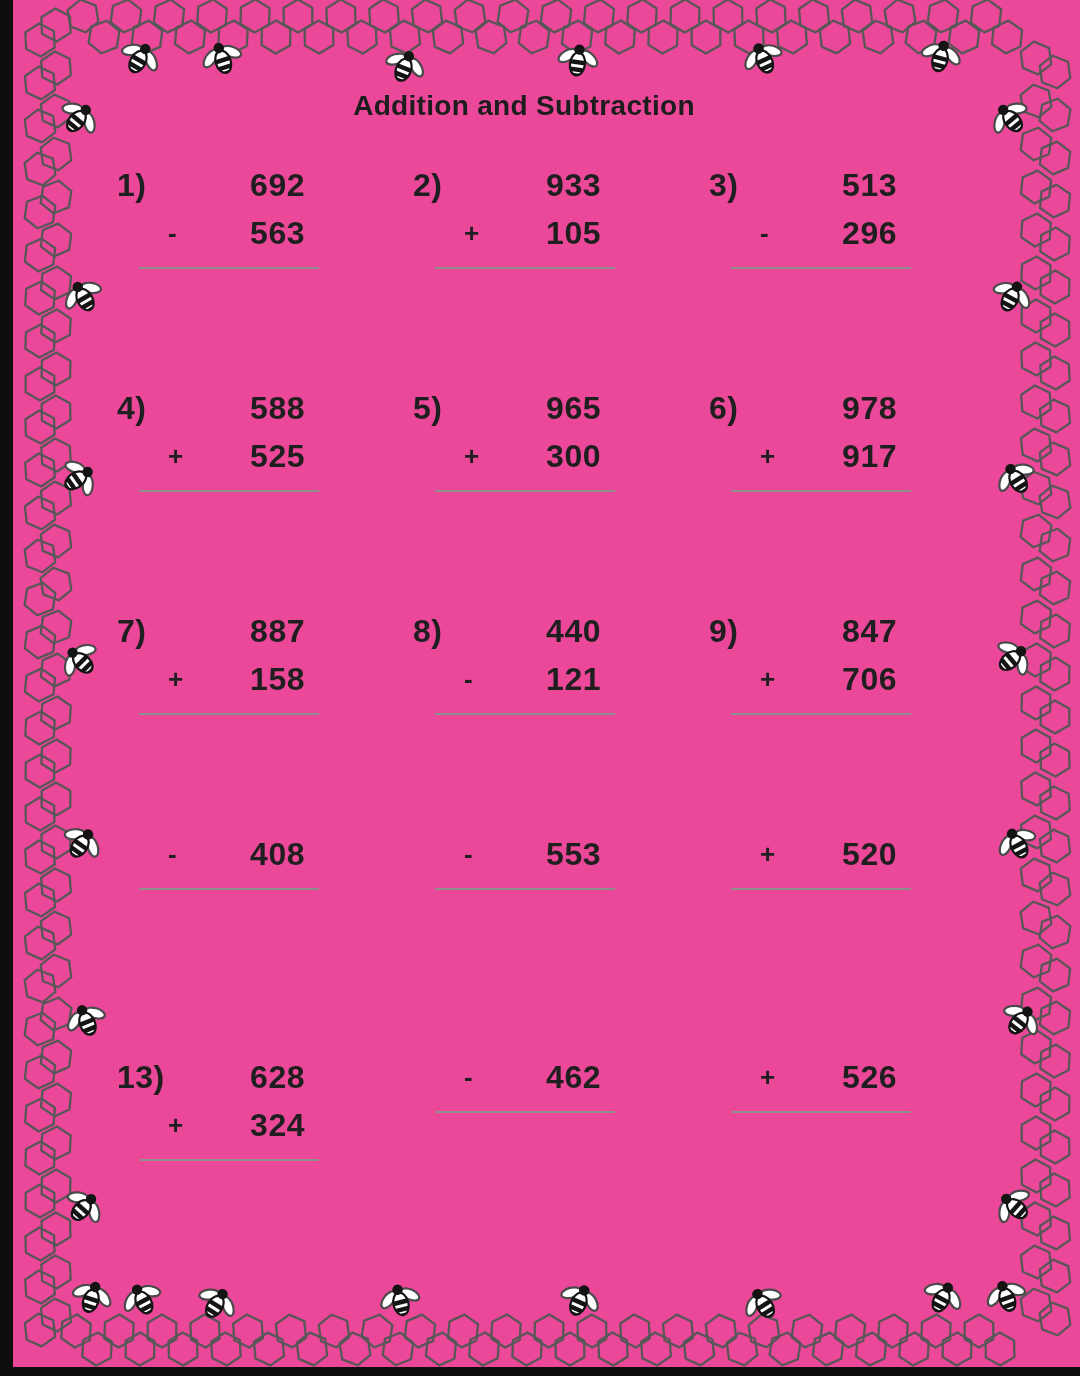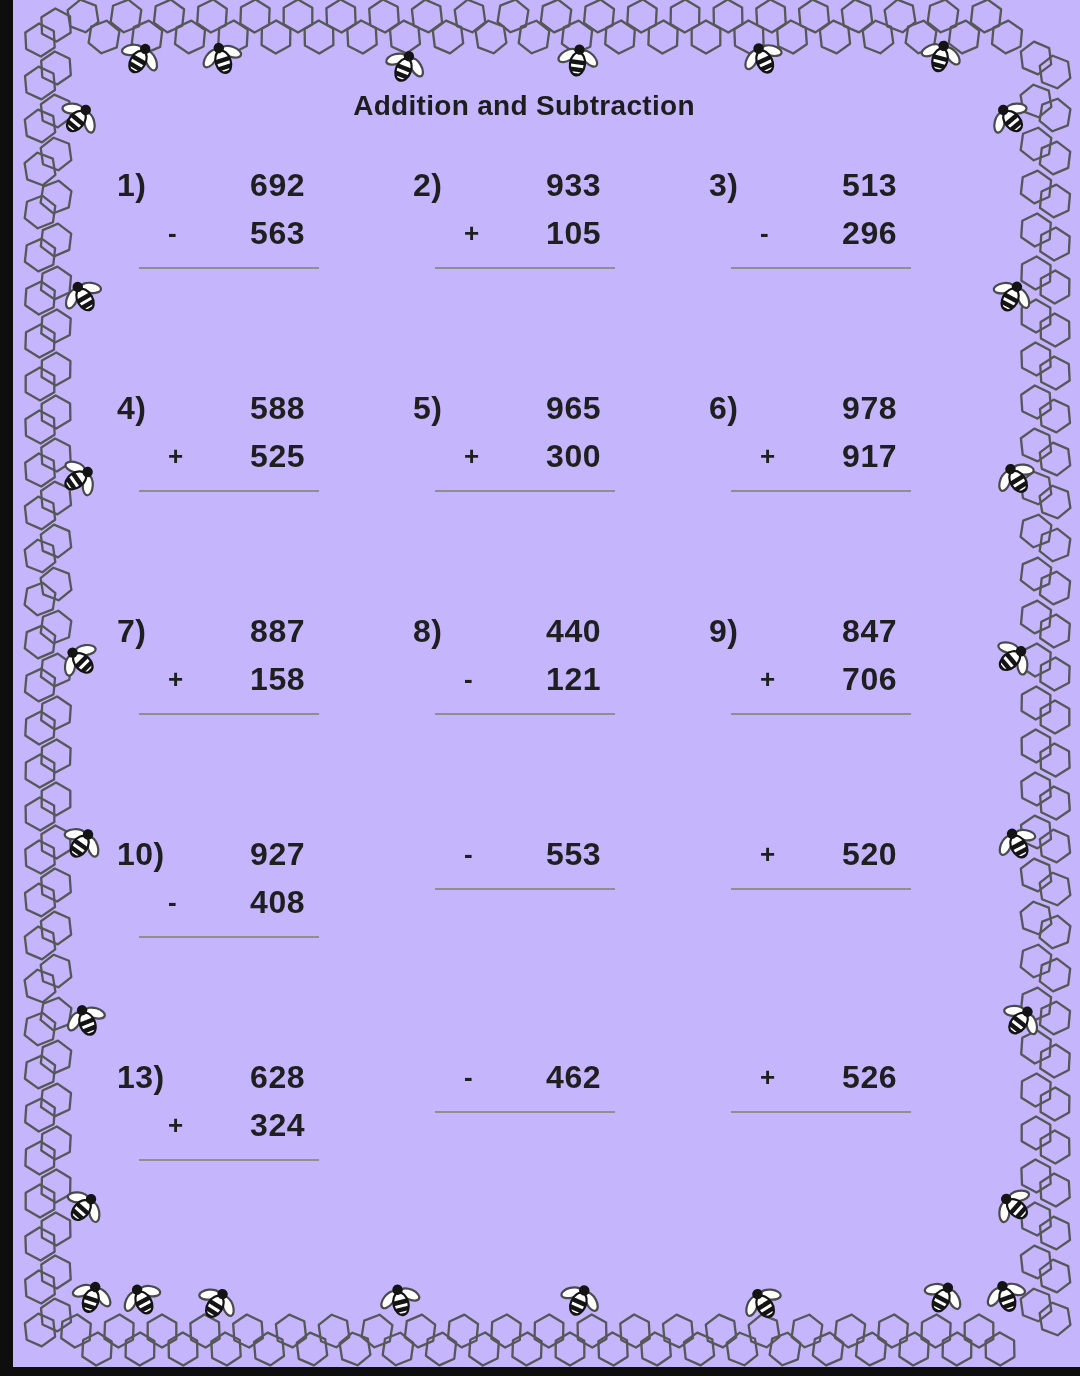--- a/index.html
+++ b/index.html
@@ -1,20 +1,20 @@
 <!DOCTYPE html>
 <html><head>
 <meta charset="utf-8">
 <style>
   html, body { margin:0; padding:0; background:#ffffff; }
   body {
     width:1080px; height:1376px; position:relative; overflow:hidden;
     font-family:"Liberation Sans", sans-serif; color:#202020;
   }
-  .sheet { position:absolute; inset:0; background:#c4b5fd; }
+  .sheet { position:absolute; inset:0; background:#ec4899; }
   svg.border-art { position:absolute; left:0; top:0; z-index:1; }
   .frame-left  { position:absolute; left:0; top:0; width:13px; height:1376px; background:#0e0e0e; z-index:3; }
   .frame-bottom{ position:absolute; left:0; bottom:0; width:1080px; height:9px; background:#0e0e0e; z-index:3; }
 
   .page-title {
     position:absolute; z-index:2; left:14px; top:90px; width:1020px; margin:0;
     text-align:center; font-size:28px; font-weight:600; letter-spacing:0.3px; color:#1d1d1d;
   }
   .problems {
     position:absolute; z-index:2; left:117px; top:161px; width:781px;
@@ -403,24 +403,20 @@
       </div>
       <div class="prow">
         <span class="op">+</span>
         <span class="num">706</span>
       </div>
       <div class="answer-line"></div>
     </div>
 
     <div class="problem">
       <div class="prow">
-        <span class="plabel">10)</span>
-        <span class="num">927</span>
-      </div>
-      <div class="prow">
         <span class="op">-</span>
         <span class="num">408</span>
       </div>
       <div class="answer-line"></div>
     </div>
 
     <div class="problem">
       <div class="prow">
         <span class="op">-</span>
         <span class="num">553</span>

